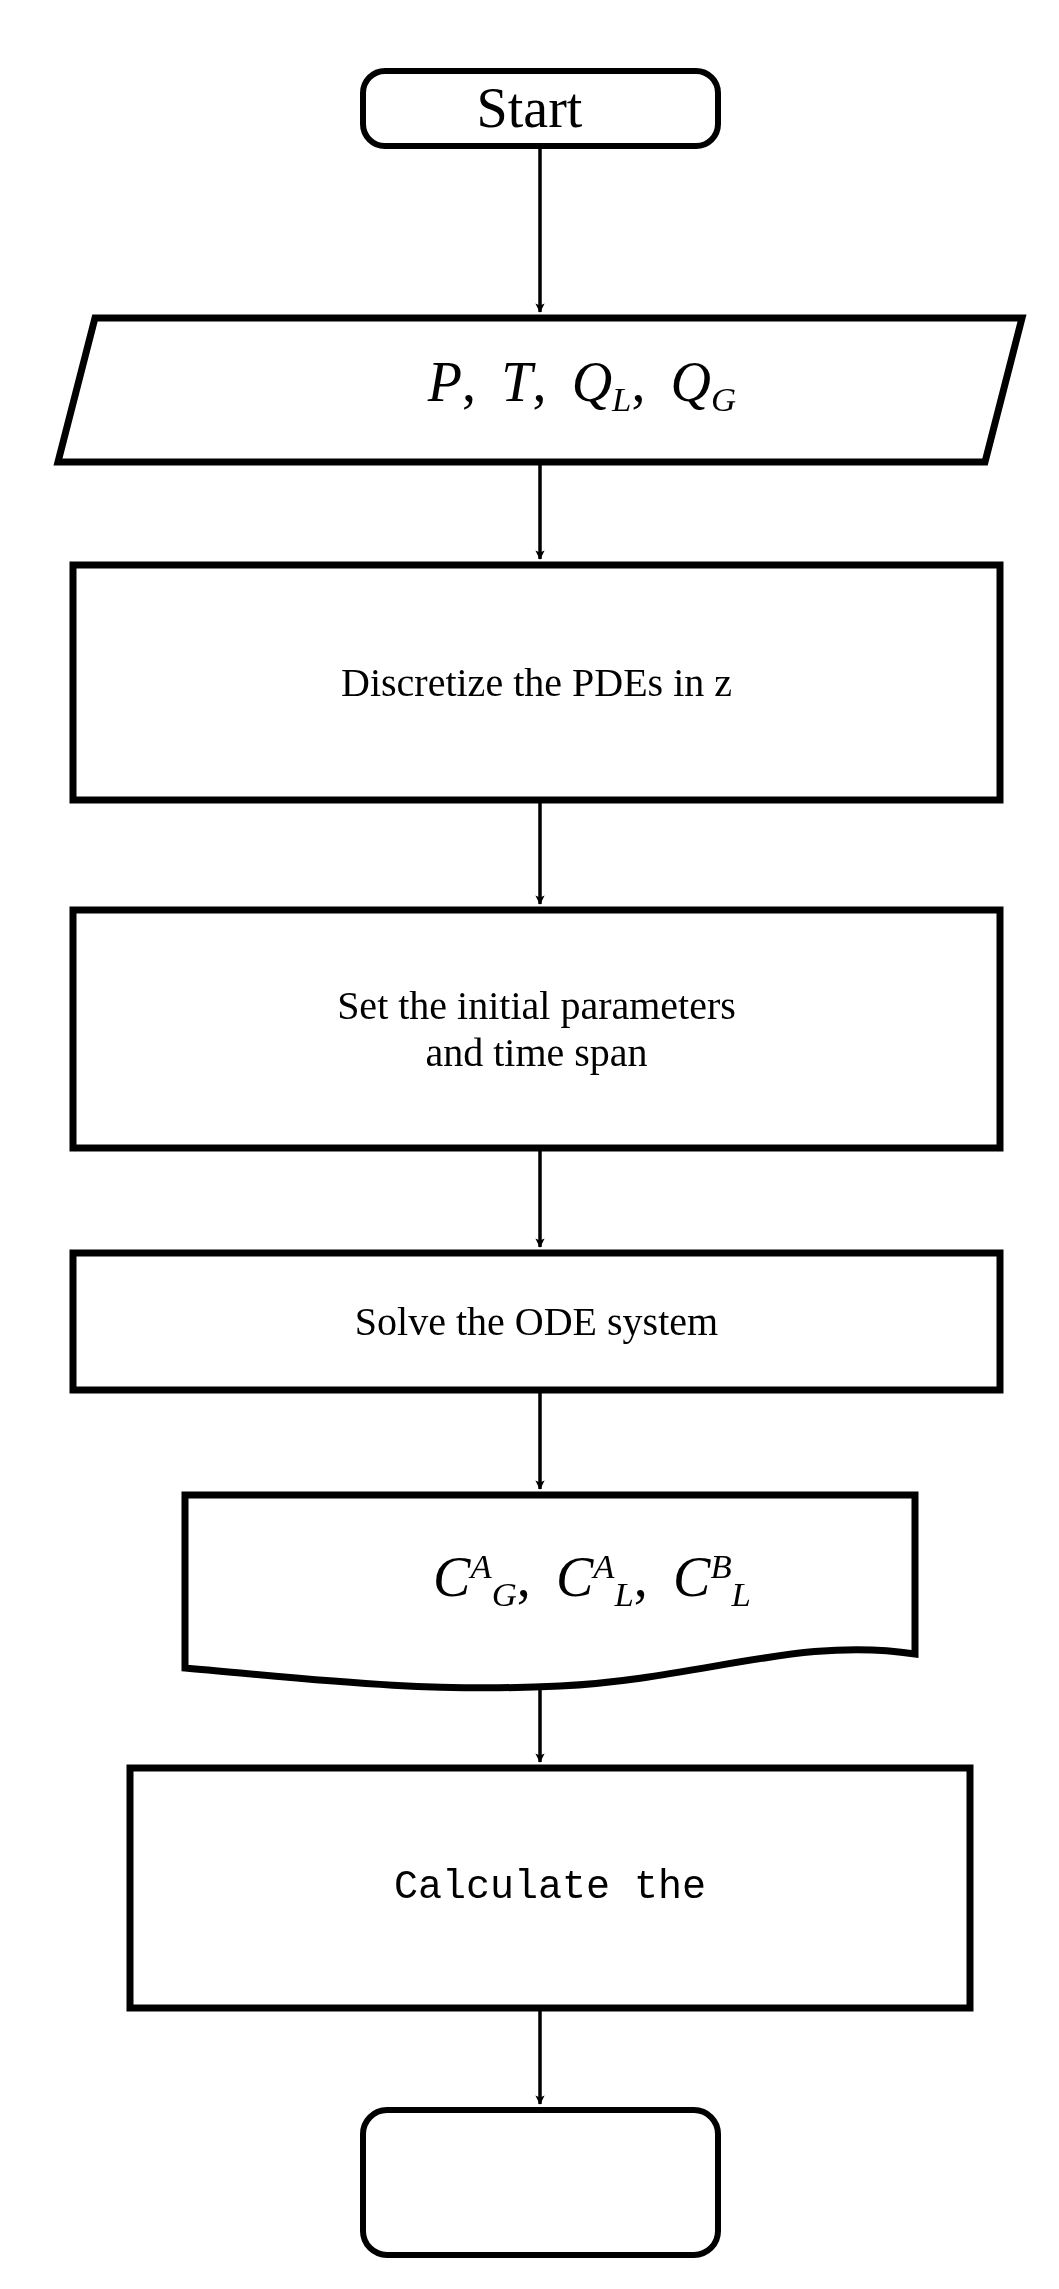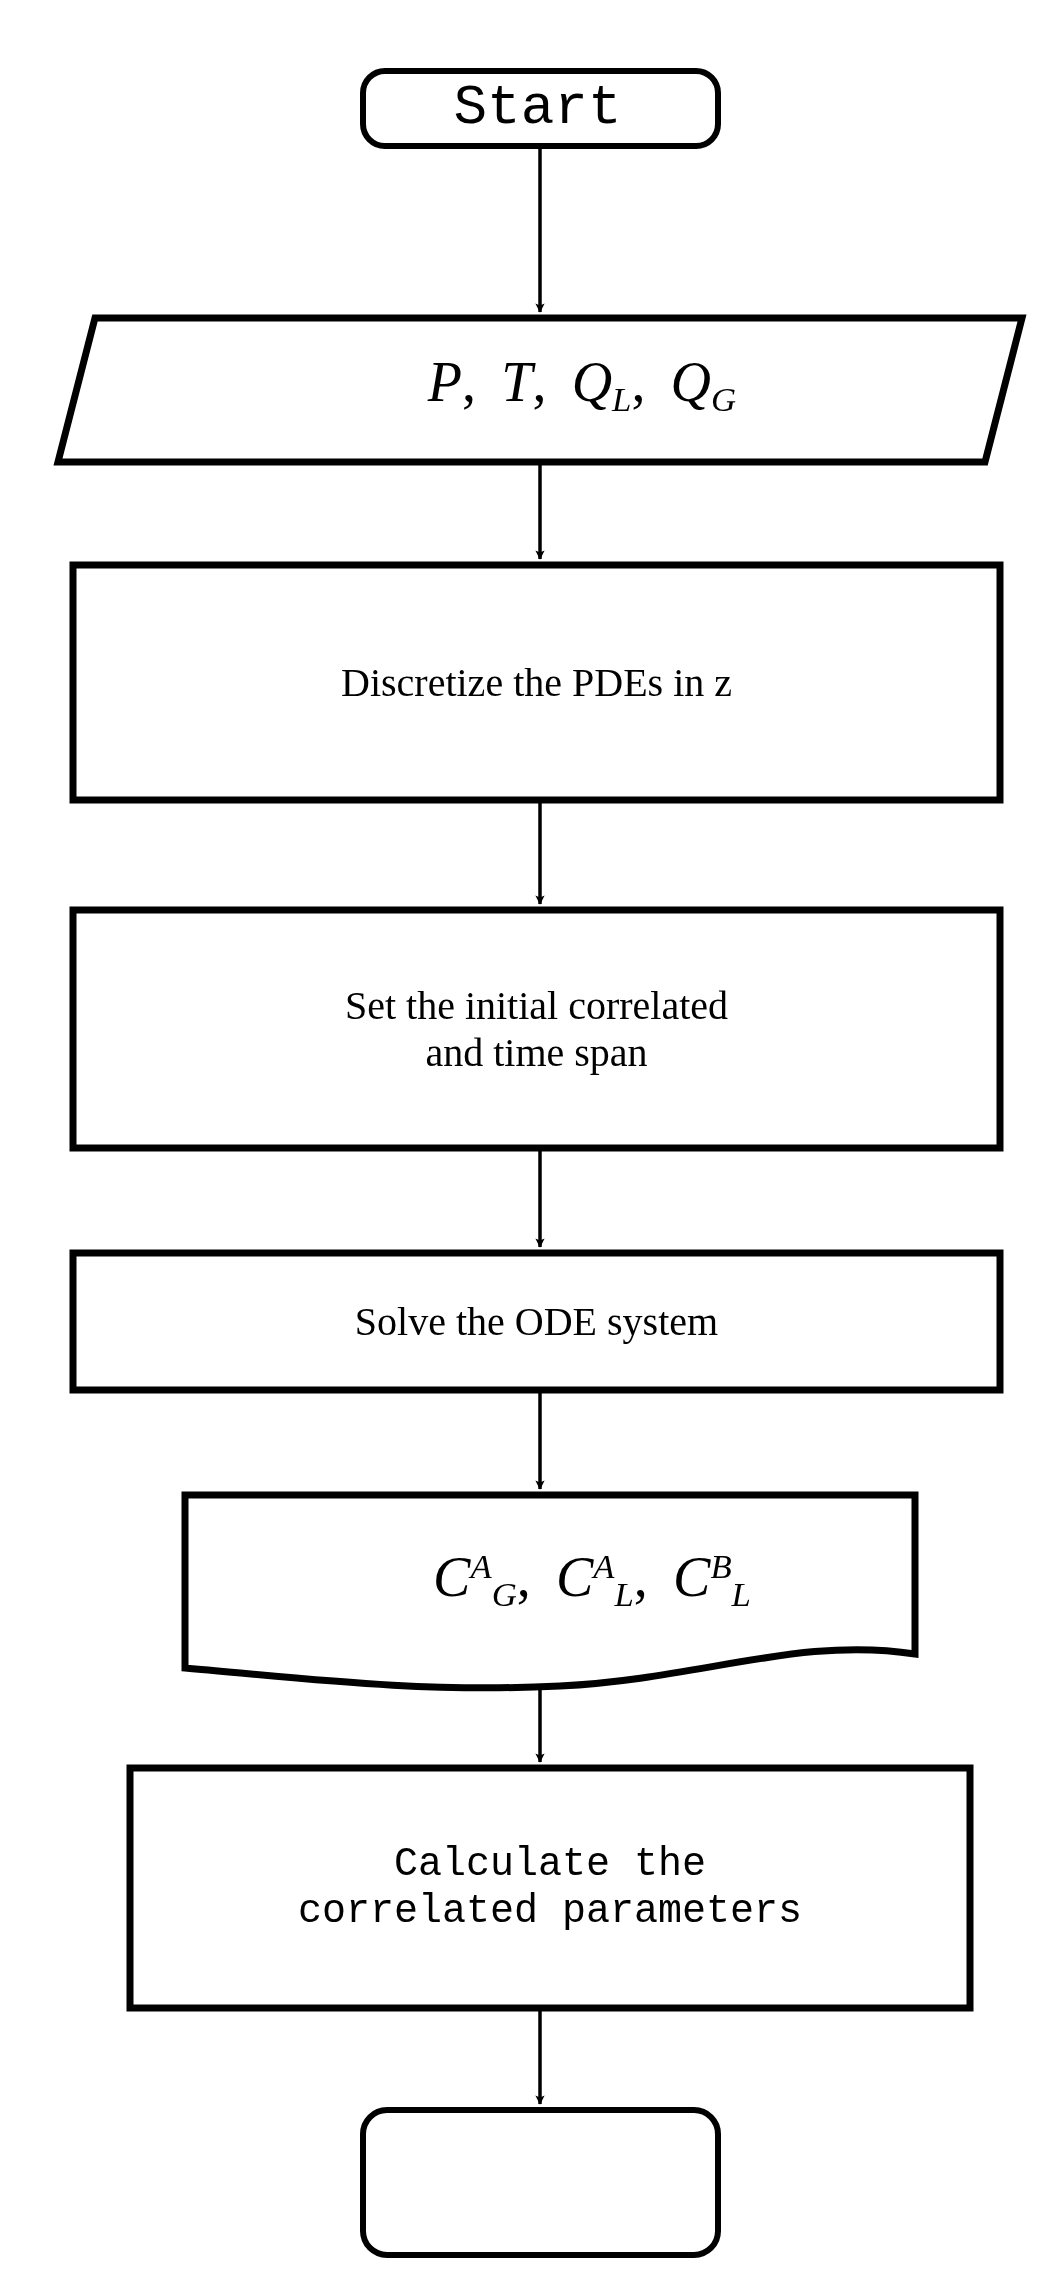--- a/index.html
+++ b/index.html
@@ -99,48 +99,47 @@
 
     <line x1="540" y1="1686" x2="540" y2="1762" stroke="#000000" stroke-width="3.5" marker-end="url(#arrowhead)"></line>
 
     <rect x="130" y="1768" width="840" height="240" fill="#ffffff" stroke="#000000" stroke-width="7"></rect>
 
     <line x1="540" y1="2008" x2="540" y2="2104" stroke="#000000" stroke-width="3.5" marker-end="url(#arrowhead)"></line>
 
     <rect x="363" y="2110" width="355" height="145" rx="24" ry="24" fill="#ffffff" stroke="#000000" stroke-width="6"></rect>
   </svg>
 
-  <div class="node-label lbl-terminal" style="left:360px; top:71px; width:355px; height:75px;font-family:Liberation Mono, monospace;">
+  <div class="node-label lbl-terminal" style="left:352px; top:71px; width:355px; height:75px;">
     <span>Start</span>
   </div>
 
   <div class="node-label lbl-math" style="left:95px; top:310px; width:890px; height:144px;">
     <span class="math-row">
       <span class="math-var">P</span><span class="comma-sp">,&nbsp;</span><span class="math-var">T</span><span class="comma-sp">,&nbsp;</span><span class="math-var">Q</span><sub>L</sub><span class="comma-sp">,&nbsp;</span><span class="math-var">Q</span><sub>G</sub>
     </span>
   </div>
 
   <div class="node-label lbl-process" style="left:73px; top:565px; width:927px; height:235px;">
     <span>Discretize the PDEs in z</span>
   </div>
 
   <div class="node-label lbl-process" style="left:73px; top:910px; width:927px; height:238px;">
-    <span>Set the initial correlated</span>
+    <span>Set the initial parameters</span>
     <span>and time span</span>
   </div>
 
   <div class="node-label lbl-process" style="left:73px; top:1253px; width:927px; height:137px;">
     <span>Solve the ODE system</span>
   </div>
 
   <div class="node-label lbl-math" style="left:185px; top:1495px; width:730px; height:165px;">
     <span class="math-row">
       <span class="math-var">C</span><sup>A</sup><sub>G</sub><span class="comma-sp">,&nbsp;</span><span class="math-var">C</span><sup>A</sup><sub>L</sub><span class="comma-sp">,&nbsp;</span><span class="math-var">C</span><sup>B</sup><sub>L</sub>
     </span>
   </div>
 
   <div class="node-label lbl-process" style="left:130px; top:1768px; width:840px; height:240px;font-family:Liberation Mono, monospace;">
     <span>Calculate the</span>
-    <span>correlated parameters</span>
   </div>
 
 
 </div>
 
 </body></html>

